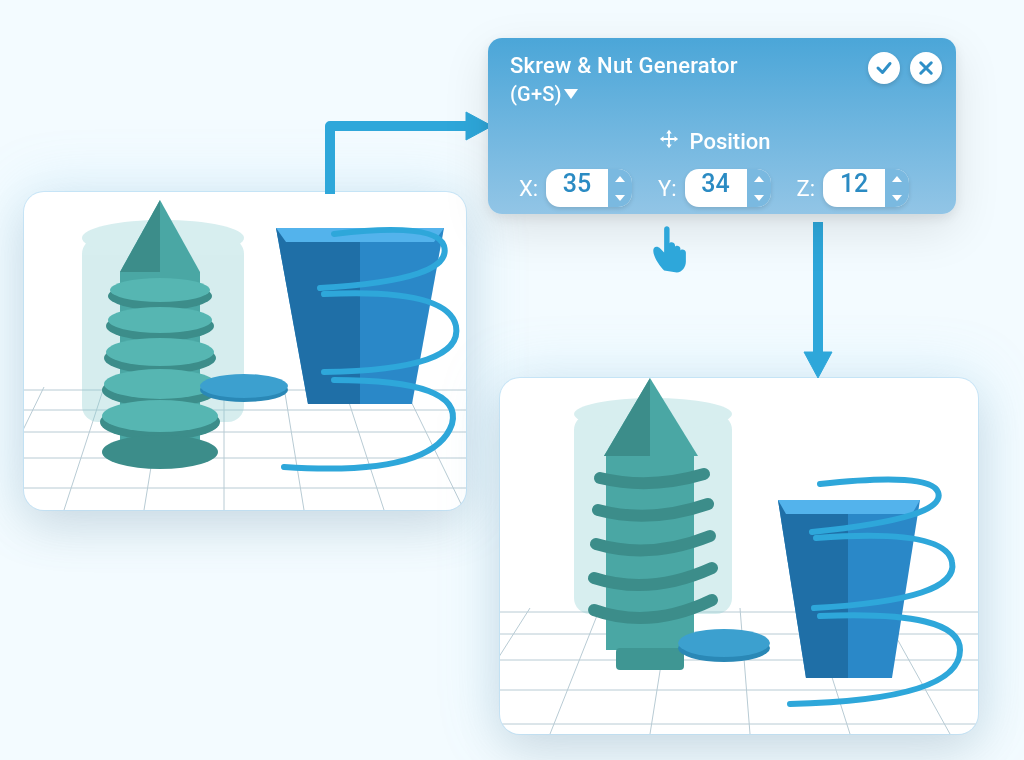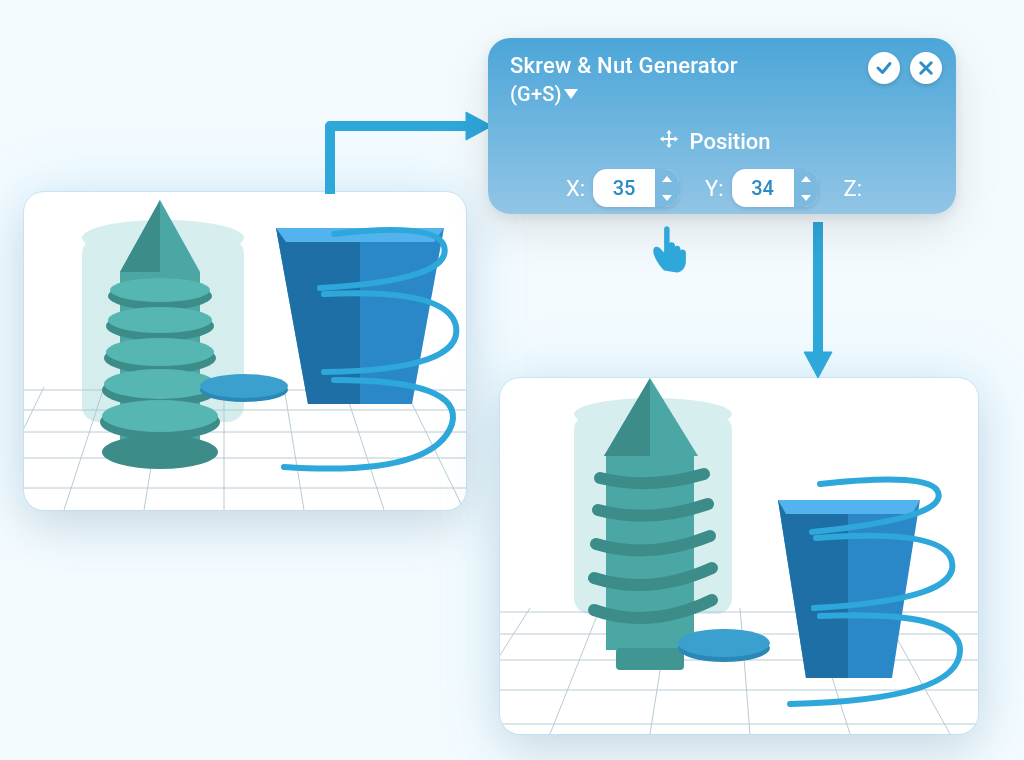--- a/index.html
+++ b/index.html
@@ -19,21 +19,21 @@
   }
 
   
   .panel {
     position: absolute;
     left: 488px;
     top: 38px;
     width: 468px;
     height: 176px;
     background: linear-gradient(180deg, #4ba6d8 0%, #92c5e6 100%);
-    border-radius: 22px;
+    border-radius: 14px;
     box-shadow: 0 16px 48px rgba(0,0,0,0.10), 0 4px 12px rgba(0,0,0,0.08);
     color: #fff;
   }
   .panel-header {
     position: absolute;
     left: 22px;
     top: 14px;
     font-size: 22px;
     font-weight: 500;
     line-height: 1.3;
@@ -100,23 +100,23 @@
     gap: 8px;
     font-size: 22px;
     color: #fff;
   }
   .spinbox {
     background: #fff;
     border-radius: 14px;
     height: 38px;
     width: 86px;
     display: flex;
-    align-items: center;
+    align-items: flex-start;
     color: #2b8bc3;
-    font-size: 20px;
+    font-size: 25px;
     position: relative;
     box-shadow: 0 2px 4px rgba(0,0,0,0.12);
   }
   .spinbox .value {
     flex: 1;
     text-align: center;
     font-weight: 500;
   }
   .spinbox .steppers {
     width: 24px;
@@ -350,20 +350,27 @@
           <div class="spinbox">
             <div class="value">34</div>
             <div class="steppers">
               <div class="stepper up"></div>
               <div class="stepper down"></div>
             </div>
           </div>
         </div>
         <div class="field">
           <span>Z:</span>
+          <div class="spinbox">
+            <div class="value">12</div>
+            <div class="steppers">
+              <div class="stepper up"></div>
+              <div class="stepper down"></div>
+            </div>
+          </div>
         </div>
       </div>
     </div>
   </div>
 
   <div class="cursor-hand">
     <svg viewBox="0 0 64 64">
       <path d="M20 58 C14 52 8 42 8 36 C8 32 12 30 16 34 L20 38 L20 12 C20 8 26 8 26 12 L26 28 C26 26 32 26 32 30 L32 32 C32 30 38 30 38 34 L38 36 C38 34 44 34 44 38 L44 48 C44 54 40 60 34 60 Z" fill="#2ea7da"></path>
     </svg>
   </div>

